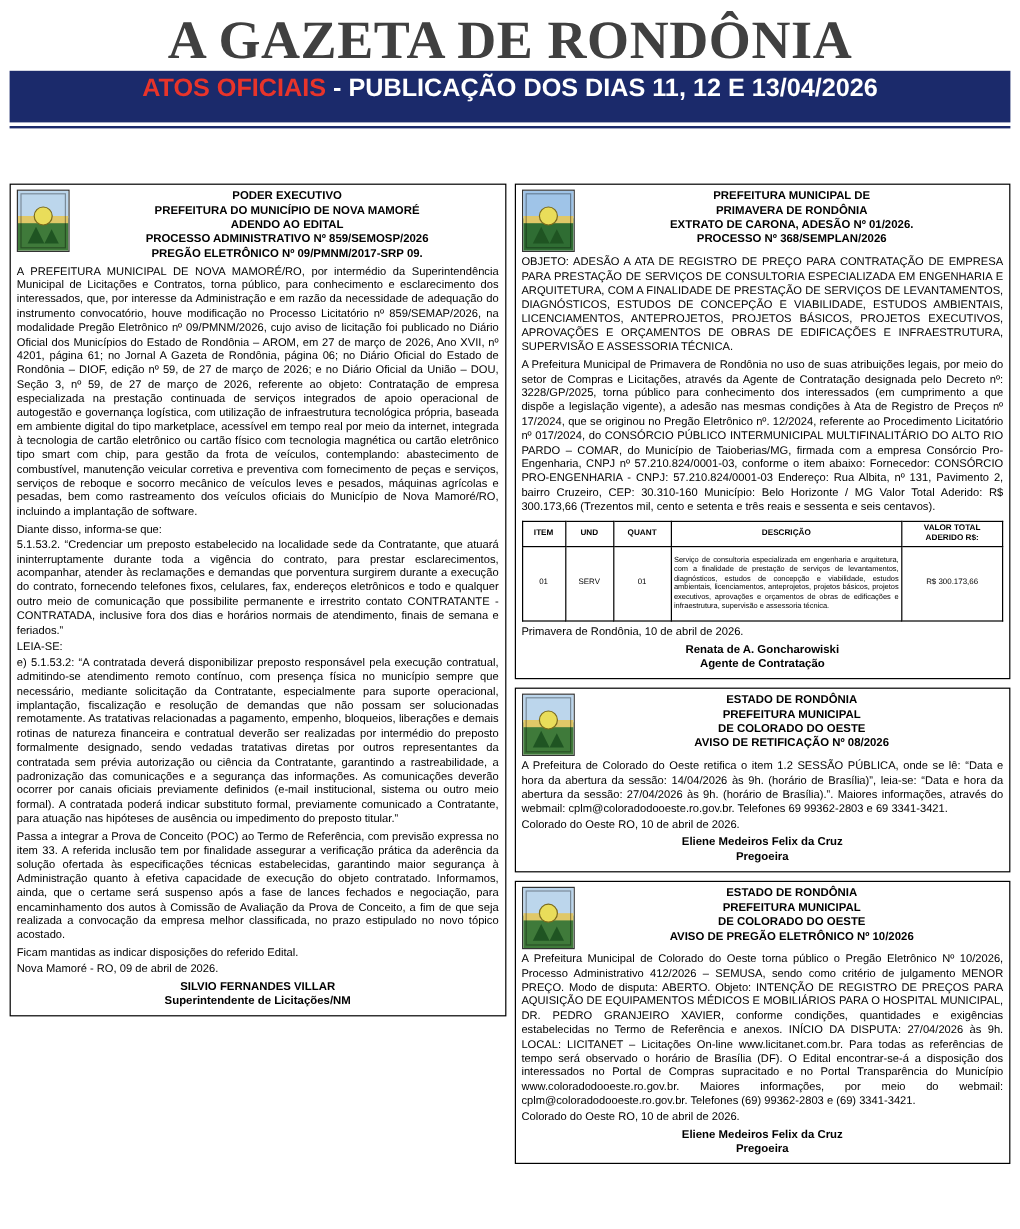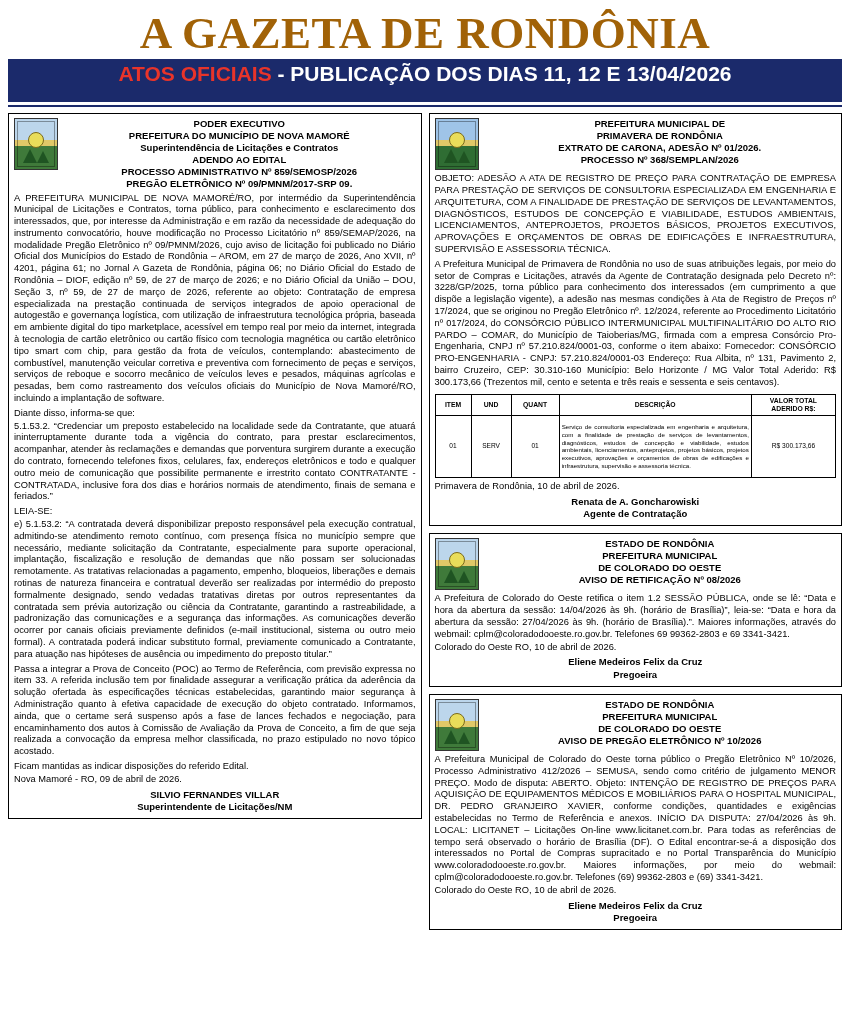--- a/index.html
+++ b/index.html
@@ -22,21 +22,21 @@
   }
   
   .masthead {
     text-align: center;
   }
   .masthead-title {
     font-family: "Liberation Serif", serif;
     font-weight: bold;
     font-size: 45px;
     letter-spacing: 0.5px;
-    color: #a16207;
+    color: #404040;
     line-height: 1.05;
     margin: 4px 0 2px 0;
     white-space: nowrap;
   }
   .masthead-bar {
     background: #1b2a6b;
     color: #ffffff;
     font-family: "Liberation Sans", sans-serif;
     font-weight: bold;
     font-size: 21px;
@@ -57,20 +57,21 @@
     display: flex;
     gap: 7px;
     margin-top: 6px;
     align-items: flex-start;
   }
   .col {
     width: 414px;
     display: flex;
     flex-direction: column;
     gap: 7px;
+    margin-top: 40px;
   }
   .notice {
     border: 1px solid #000;
     padding: 4px 5px 5px 5px;
     background: #fff;
   }
   .notice-head {
     display: flex;
     gap: 5px;
     align-items: flex-start;
@@ -201,21 +202,20 @@
               <div class="c-green"></div>
               <div class="c-band"></div>
             <div class="c-circ"></div>
               <div class="c-tree"></div>
               <div class="c-tree2"></div>
             <div class="c-frame"></div>
           </div>
           <div class="head-text">
             <span class="ln">PODER EXECUTIVO</span>
             <span class="ln">PREFEITURA DO MUNICÍPIO DE NOVA MAMORÉ</span>
-            <span class="ln">Superintendência de Licitações e Contratos</span>
             <span class="ln">ADENDO AO EDITAL</span>
             <span class="ln">PROCESSO ADMINISTRATIVO Nº 859/SEMOSP/2026</span>
             <span class="ln">PREGÃO ELETRÔNICO Nº 09/PMNM/2017-SRP 09.</span>
           </div>
         </div>
 
         <p class="body">A PREFEITURA MUNICIPAL DE NOVA MAMORÉ/RO, por intermédio da Superintendência Municipal de Licitações e Contratos, torna público, para conhecimento e esclarecimento dos interessados, que, por interesse da Administração e em razão da necessidade de adequação do instrumento convocatório, houve modificação no Processo Licitatório nº 859/SEMAP/2026, na modalidade Pregão Eletrônico nº 09/PMNM/2026, cujo aviso de licitação foi publicado no Diário Oficial dos Municípios do Estado de Rondônia – AROM, em 27 de março de 2026, Ano XVII, nº 4201, página 61; no Jornal A Gazeta de Rondônia, página 06; no Diário Oficial do Estado de Rondônia – DIOF, edição nº 59, de 27 de março de 2026; e no Diário Oficial da União – DOU, Seção 3, nº 59, de 27 de março de 2026, referente ao objeto: Contratação de empresa especializada na prestação continuada de serviços integrados de apoio operacional de autogestão e governança logística, com utilização de infraestrutura tecnológica própria, baseada em ambiente digital do tipo marketplace, acessível em tempo real por meio da internet, integrada à tecnologia de cartão eletrônico ou cartão físico com tecnologia magnética ou cartão eletrônico tipo smart com chip, para gestão da frota de veículos, contemplando: abastecimento de combustível, manutenção veicular corretiva e preventiva com fornecimento de peças e serviços, serviços de reboque e socorro mecânico de veículos leves e pesados, máquinas agrícolas e pesadas, bem como rastreamento dos veículos oficiais do Município de Nova Mamoré/RO, incluindo a implantação de software.</p>
         <p class="body">Diante disso, informa-se que:</p>
         <p class="body tight">5.1.53.2. “Credenciar um preposto estabelecido na localidade sede da Contratante, que atuará ininterruptamente durante toda a vigência do contrato, para prestar esclarecimentos, acompanhar, atender às reclamações e demandas que porventura surgirem durante a execução do contrato, fornecendo telefones fixos, celulares, fax, endereços eletrônicos e todo e qualquer outro meio de comunicação que possibilite permanente e irrestrito contato CONTRATANTE - CONTRATADA, inclusive fora dos dias e horários normais de atendimento, finais de semana e feriados.”</p>
         <p class="body">LEIA-SE:</p>

